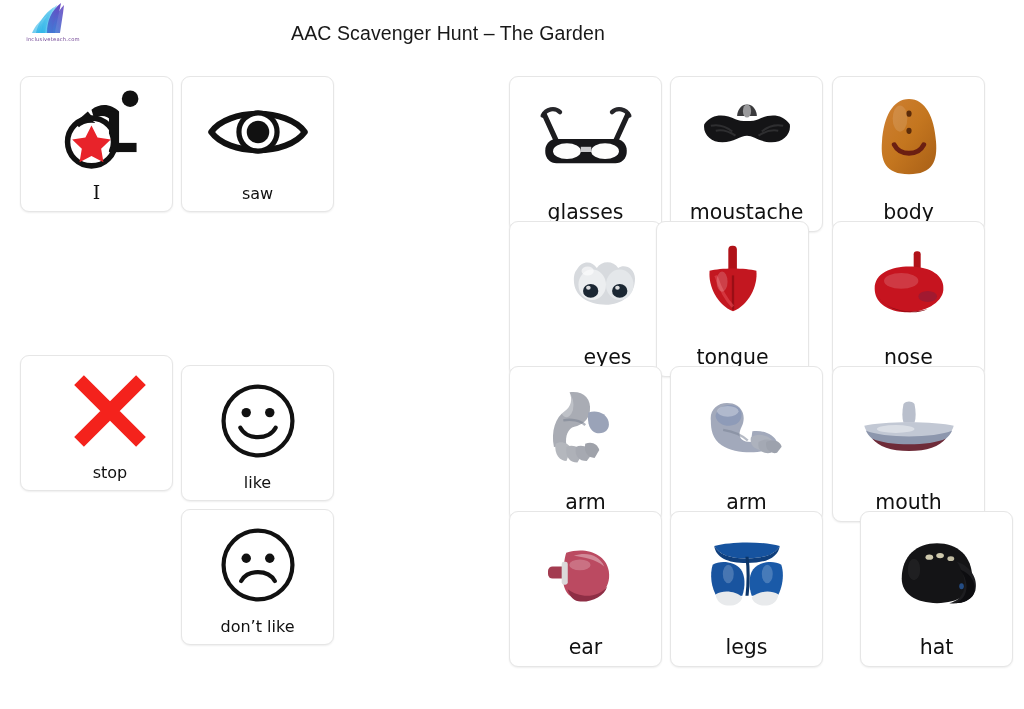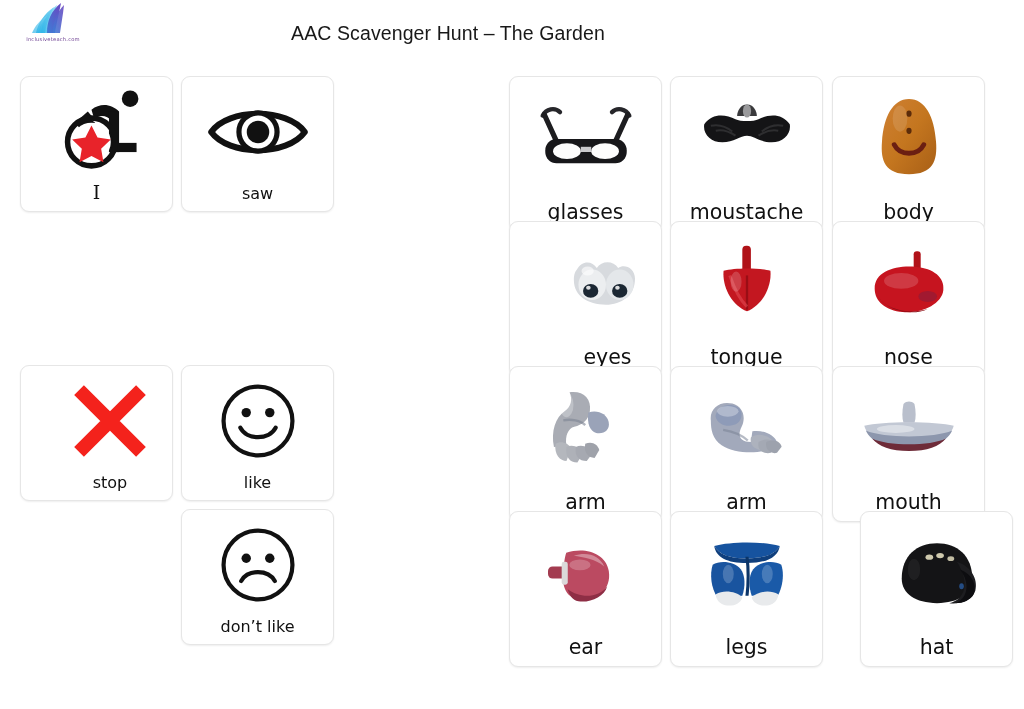--- a/index.html
+++ b/index.html
@@ -148,21 +148,21 @@
   <div class="art">
     <svg viewBox="0 0 120 80" width="104" height="70">
       <path d="M6 40 C26 12 94 12 114 40 C94 68 26 68 6 40 Z" fill="#fff" stroke="#111" stroke-width="7" stroke-linejoin="round"></path>
       <circle cx="60" cy="40" r="22" fill="#fff" stroke="#111" stroke-width="6"></circle>
       <circle cx="60" cy="40" r="13" fill="#111"></circle>
     </svg>
   </div>
   <div class="cap">saw</div>
 </div>
 
-<div class="card symbol sym-w" style="left:20px; top:365px;padding-left:27px;">
+<div class="card symbol sym-w" style="left:20px; top:355px;padding-left:27px;">
   <div class="art">
     <svg viewBox="0 0 100 100" width="86" height="86">
       <path d="M14 14 L86 86 M86 14 L14 86" stroke="#f4221c" stroke-width="16" stroke-linecap="butt"></path>
     </svg>
   </div>
   <div class="cap">stop</div>
 </div>
 
 <div class="card symbol sym-w" style="left:181px; top:365px;">
   <div class="art">
@@ -248,21 +248,21 @@
       <ellipse cx="48" cy="54" rx="10" ry="9" fill="#1b2733"></ellipse>
       <ellipse cx="86" cy="54" rx="10" ry="9" fill="#1b2733"></ellipse>
       <ellipse cx="45" cy="50" rx="3" ry="2.6" fill="#ffffff" opacity="0.85"></ellipse>
       <ellipse cx="83" cy="50" rx="3" ry="2.6" fill="#ffffff" opacity="0.85"></ellipse>
       <ellipse cx="44" cy="28" rx="8" ry="6" fill="#ffffff" opacity="0.6"></ellipse>
     </svg>
   </div>
   <div class="cap">eyes</div>
 </div>
 
-<div class="card object obj-w" style="left:670px; top:221px;">
+<div class="card object obj-w" style="left:656px; top:221px;">
   <div class="art">
     <svg viewBox="0 0 100 110" width="78" height="86">
       <rect x="44" y="6" width="11" height="34" rx="5" fill="#b01218"></rect>
       <path d="M20 38 C34 34 66 34 80 38 C82 58 70 82 50 90 C30 82 18 58 20 38 Z" fill="#c31720"></path>
       <path d="M50 44 L50 88" stroke="#8d0c12" stroke-width="3" opacity="0.75"></path>
       <path d="M28 44 C34 62 42 76 50 84" fill="none" stroke="#e8545c" stroke-width="4" opacity="0.5"></path>
       <ellipse cx="36" cy="52" rx="7" ry="13" fill="#ffffff" opacity="0.18"></ellipse>
     </svg>
   </div>
   <div class="cap">tongue</div>

